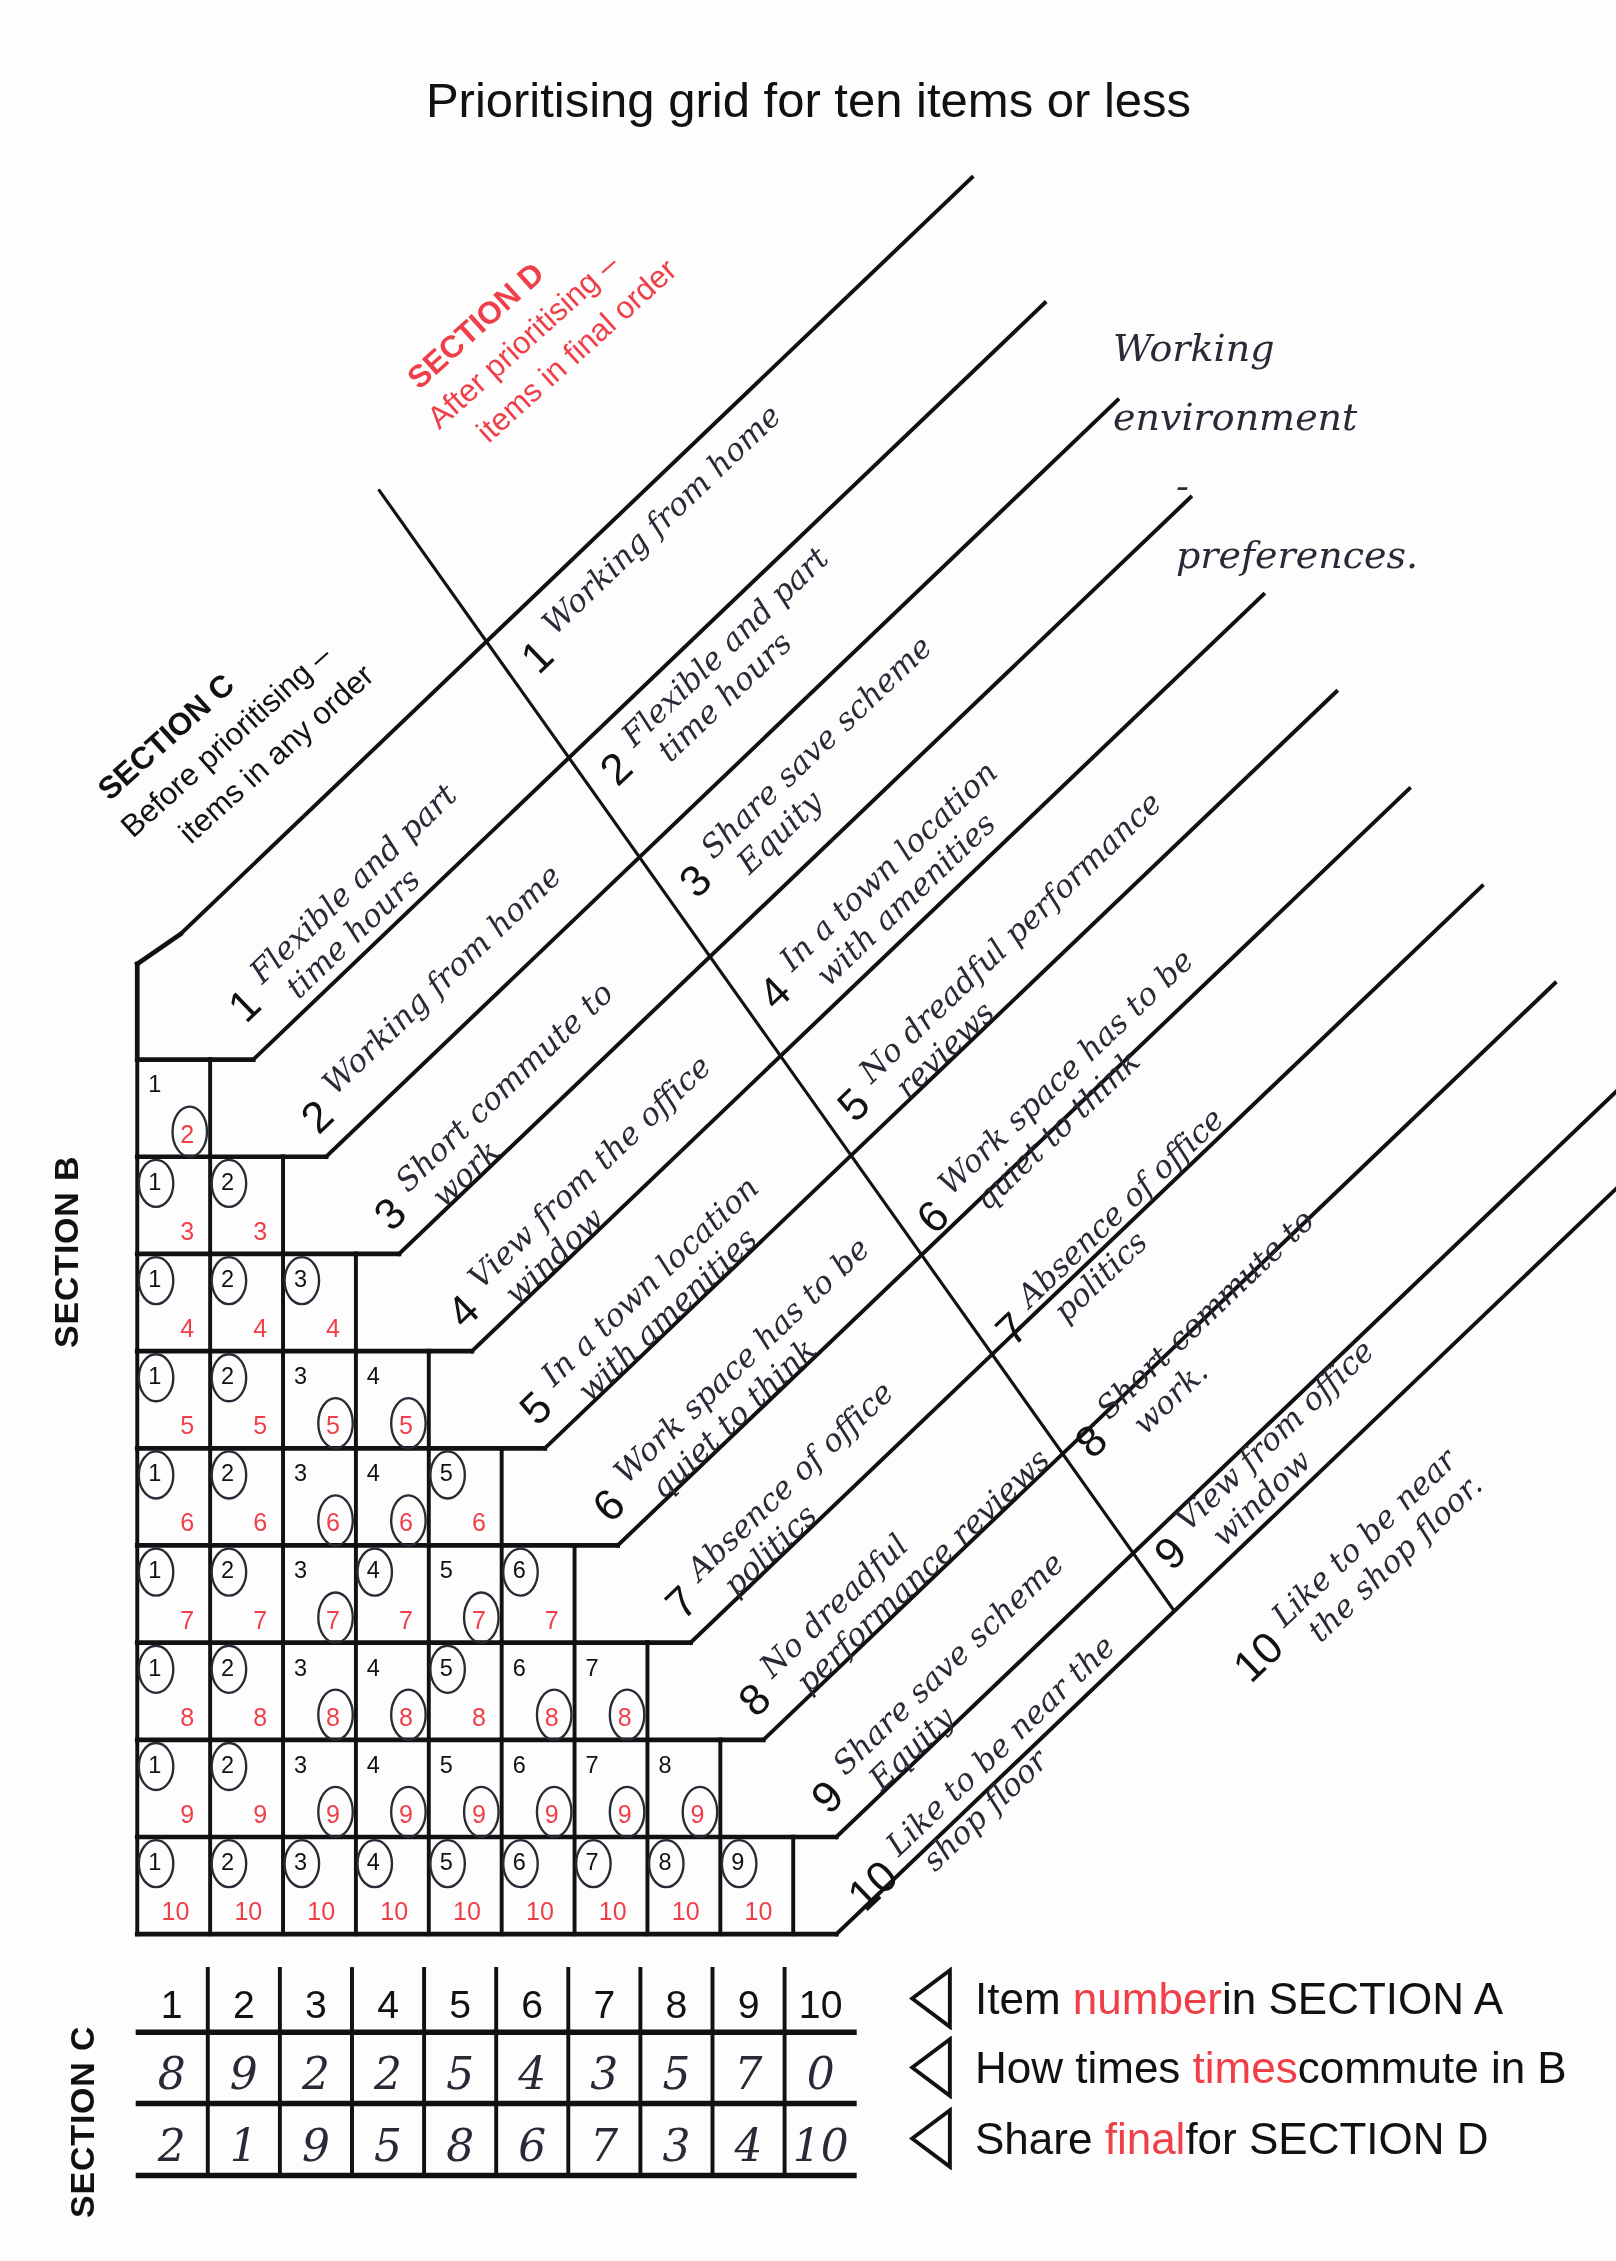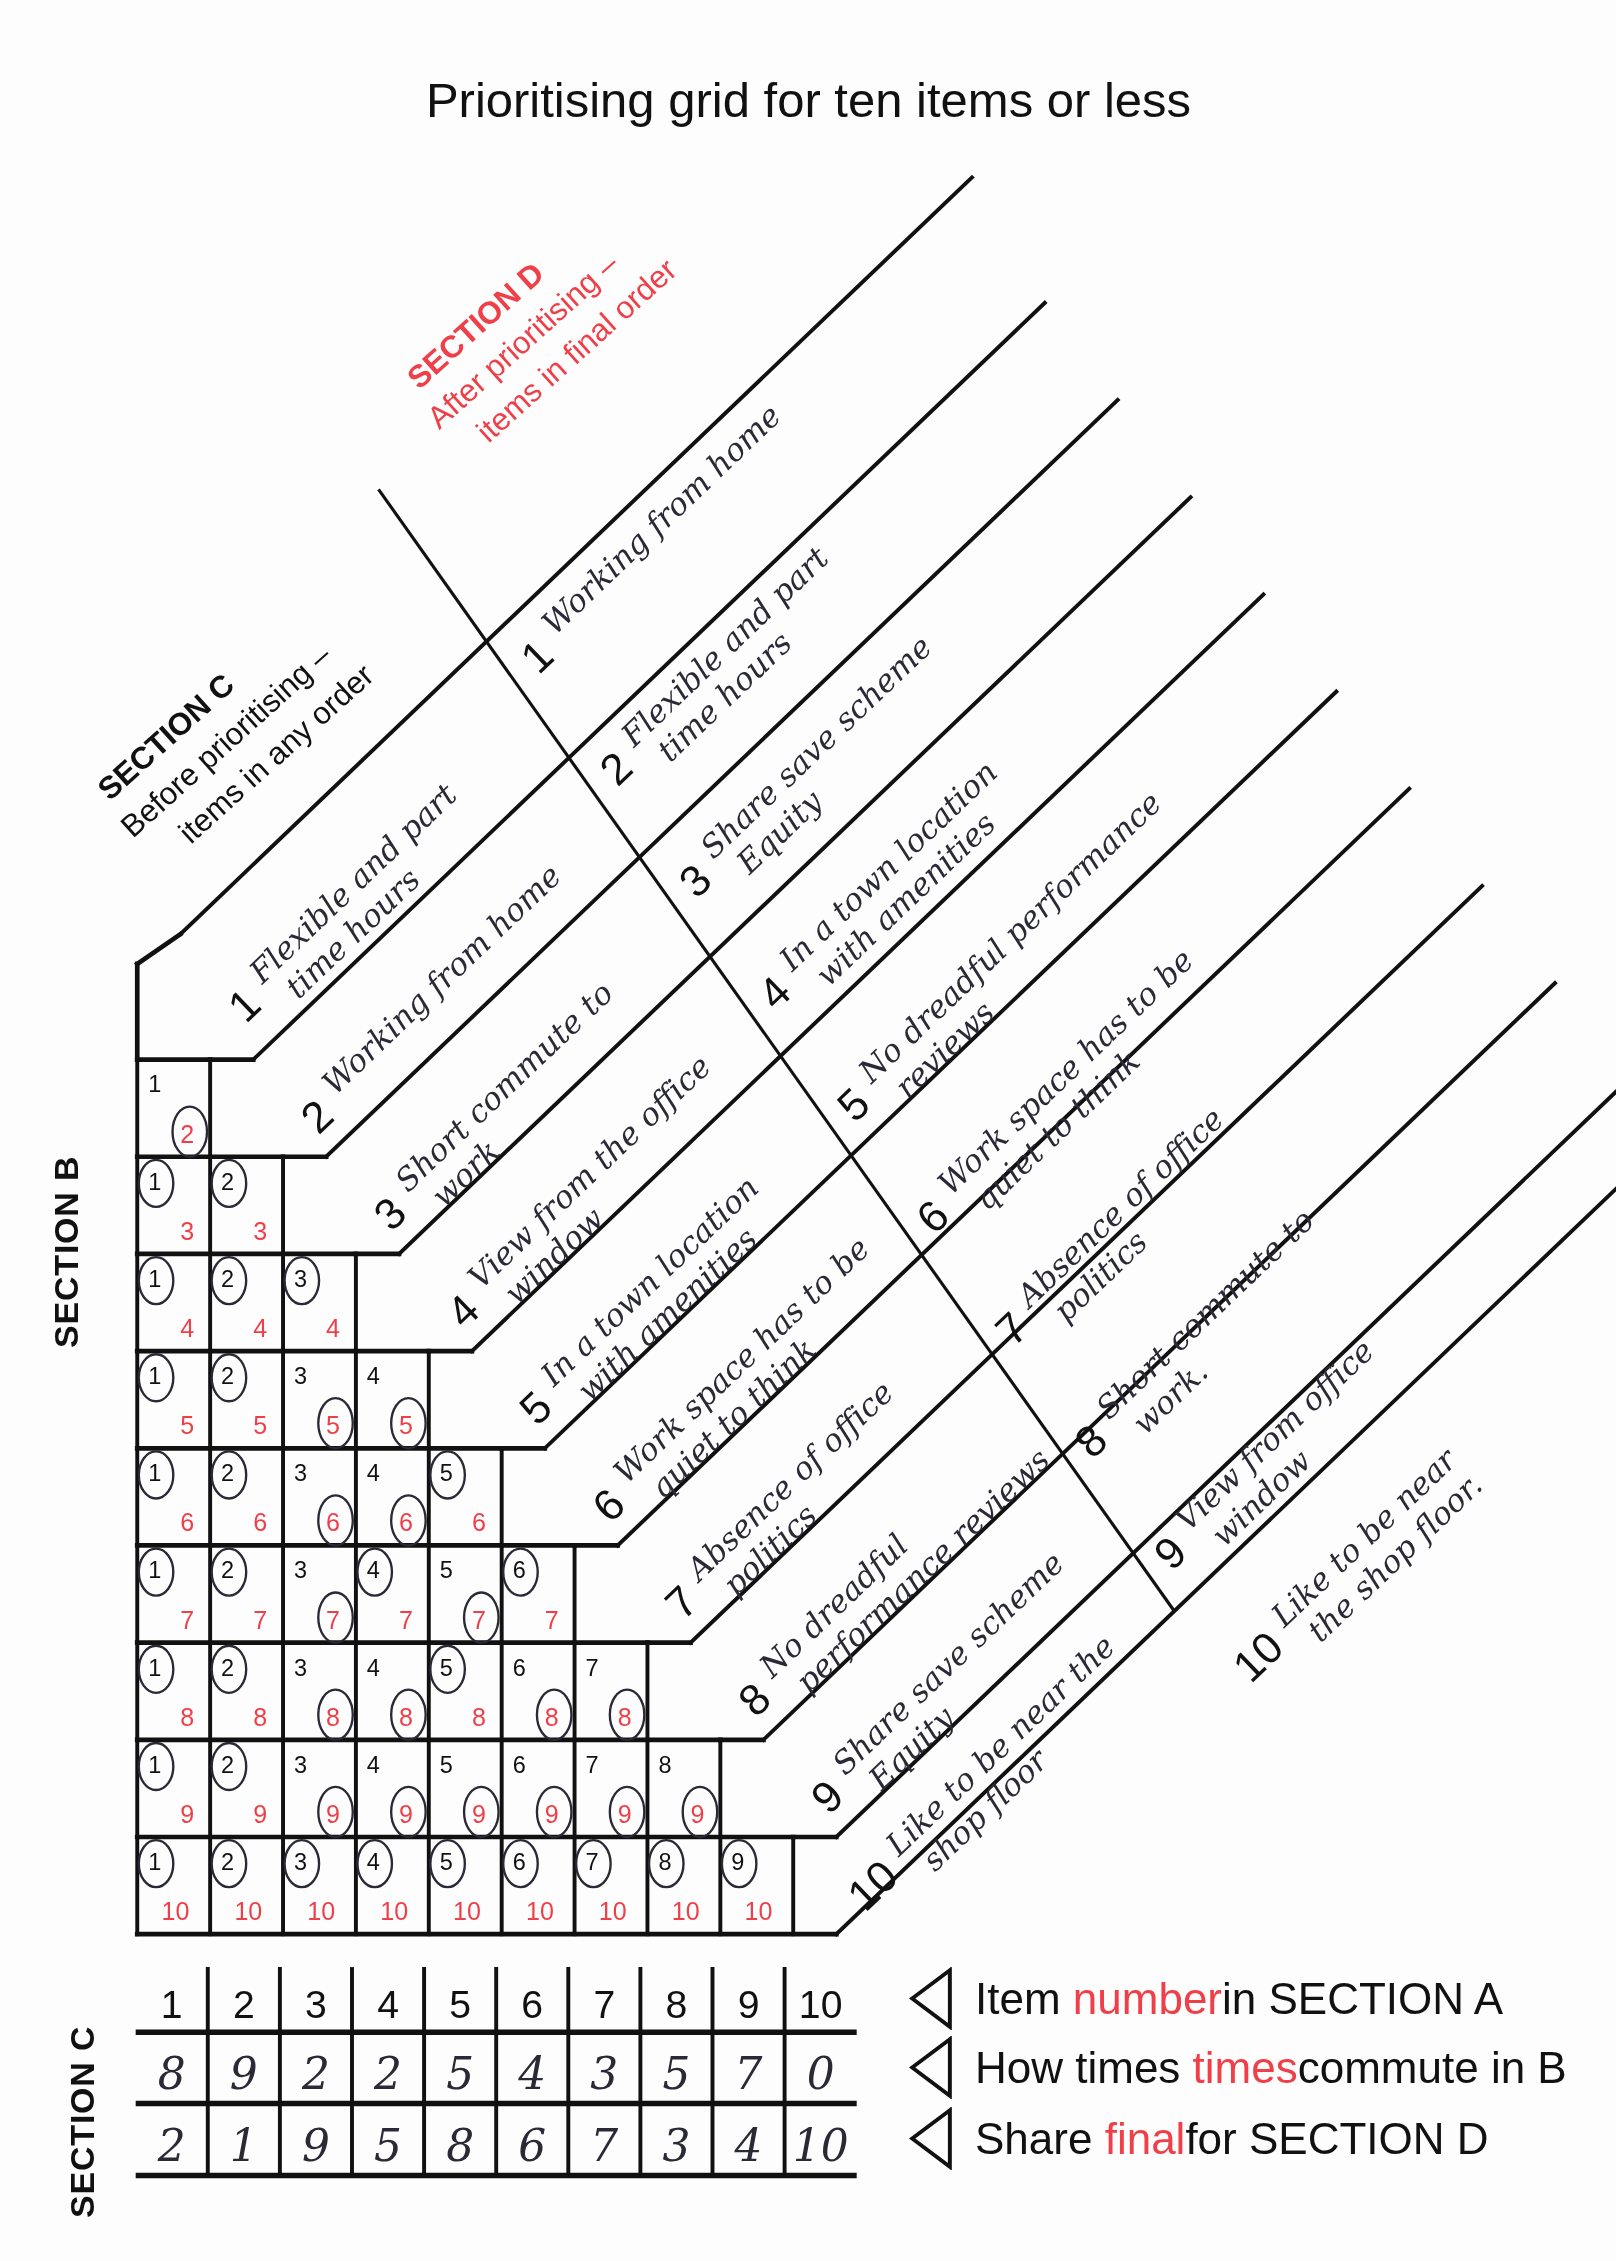--- a/index.html
+++ b/index.html
@@ -16,20 +16,22 @@
   .sec-b{position:absolute;left:47px;top:1348px;transform:rotate(-90deg);transform-origin:left top;font-weight:bold;font-size:34px;letter-spacing:0.8px;}
   .sec-c-bottom{position:absolute;left:63px;top:2218px;transform:rotate(-90deg);transform-origin:left top;font-weight:bold;font-size:34px;letter-spacing:0.8px;}
 </style>
 </head>
 <body>
 
 <div id="stage">
   <div class="title">Prioritising grid for ten items or less</div>
 
   <div class="note">
+    <div>Working environment</div>
+    <div>- preferences.</div>
   </div>
 
   <svg id="grid-svg" width="1617" height="2261" viewBox="0 0 2063 2885" style="position:absolute;left:0;top:0;">
     <g id="g-lines">
         <line x1="175" y1="1352" x2="268" y2="1352" stroke="#111111" stroke-width="6" stroke-linecap="square"></line>
         <line x1="175" y1="1352" x2="175" y2="1476" stroke="#111111" stroke-width="5" stroke-linecap="square"></line>
         <line x1="268" y1="1352" x2="268" y2="1476" stroke="#111111" stroke-width="5" stroke-linecap="square"></line>
         <line x1="175" y1="1476" x2="361" y2="1476" stroke="#111111" stroke-width="6" stroke-linecap="square"></line>
         <line x1="175" y1="1476" x2="175" y2="1600" stroke="#111111" stroke-width="5" stroke-linecap="square"></line>
         <line x1="268" y1="1476" x2="268" y2="1600" stroke="#111111" stroke-width="5" stroke-linecap="square"></line>

